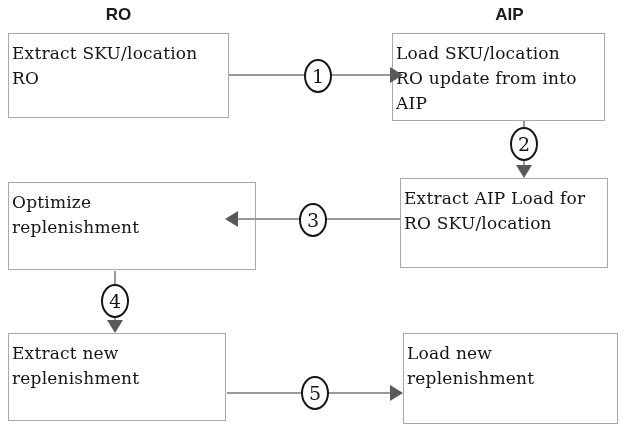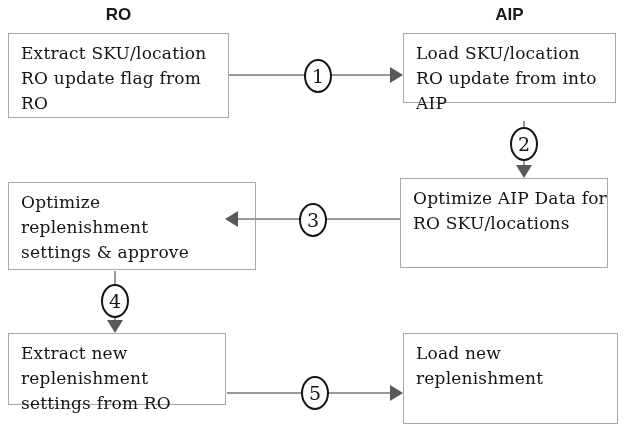--- a/index.html
+++ b/index.html
@@ -23,21 +23,21 @@
     font-weight: bold;
     font-size: 17px;
     text-align: center;
     color: #1a1a1a;
   }
   .flow-box {
     position: absolute;
     box-sizing: border-box;
     border: 1px solid #a8a8a8;
     background: #ffffff;
-    padding: 7px 8px 0 12px;
+    padding: 7px 8px 0 3px;
     font-size: 17px;
     line-height: 25px;
     letter-spacing: 0.2px;
   }
   .flow-box .line { white-space: nowrap; }
   .conn {
     position: absolute;
     background: #999999;
   }
   .h-line { height: 2px; }
@@ -80,43 +80,40 @@
 </head>
 <body>
 
 <div class="canvas">
 
   <div class="col-header" style="left:8px; width:221px;">RO</div>
   <div class="col-header" style="left:403px; width:213px;">AIP</div>
 
   <div class="flow-box" style="left:8px; top:33px; width:221px; height:85px;">
     <div class="line">Extract SKU/location</div>
-    <div class="line">RO update flag from</div>
     <div class="line">RO</div>
   </div>
-  <div class="flow-box" style="left:403px; top:33px; width:213px; height:70px;">
+  <div class="flow-box" style="left:392px; top:33px; width:213px; height:88px;">
     <div class="line">Load SKU/location</div>
     <div class="line">RO update from into</div>
     <div class="line">AIP</div>
   </div>
 
   <div class="flow-box" style="left:400px; top:178px; width:208px; height:90px;">
-    <div class="line">Optimize AIP Data for</div>
-    <div class="line">RO SKU/locations</div>
+    <div class="line">Extract AIP Load for</div>
+    <div class="line">RO SKU/location</div>
   </div>
   <div class="flow-box" style="left:8px; top:182px; width:248px; height:88px;">
     <div class="line">Optimize</div>
     <div class="line">replenishment</div>
-    <div class="line">settings &amp; approve</div>
   </div>
 
-  <div class="flow-box" style="left:8px; top:333px; width:218px; height:72px;">
+  <div class="flow-box" style="left:8px; top:333px; width:218px; height:88px;">
     <div class="line">Extract new</div>
     <div class="line">replenishment</div>
-    <div class="line">settings from RO</div>
   </div>
   <div class="flow-box" style="left:403px; top:333px; width:215px; height:91px;">
     <div class="line">Load new</div>
     <div class="line">replenishment</div>
   </div>
 
   <div>
     <div class="conn h-line" style="left:229px; top:74px; width:76px;"></div>
     <div class="step-circle" style="left:304px; top:59px;">
       <span>1</span>

